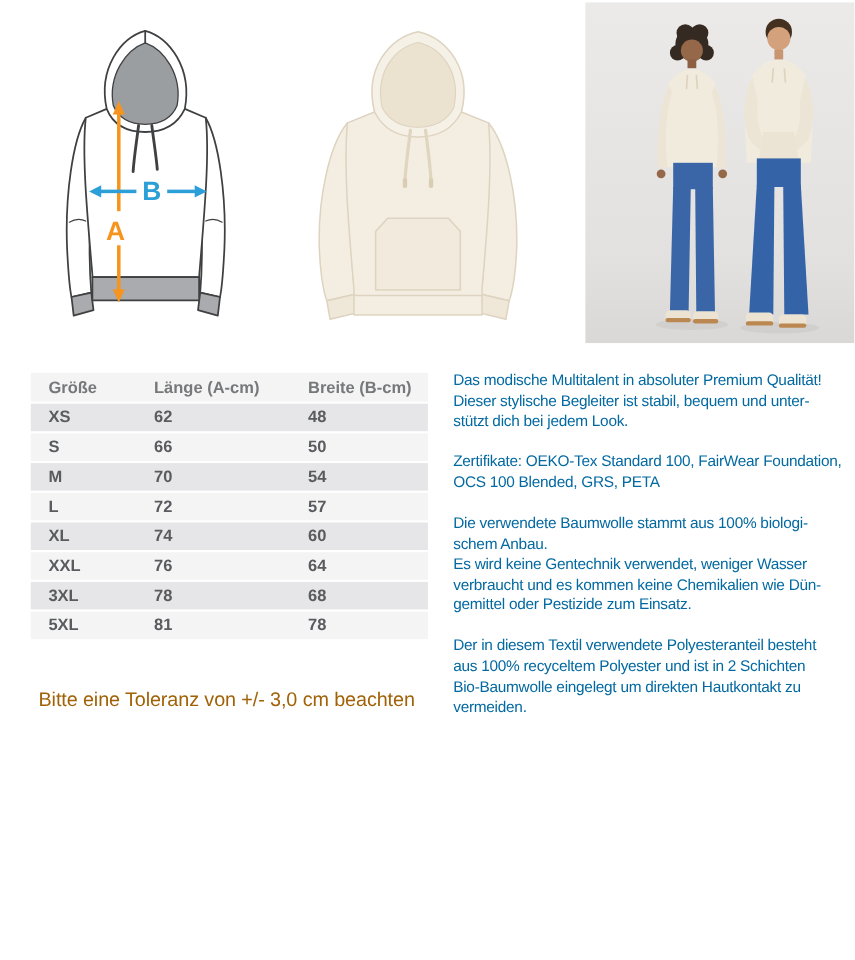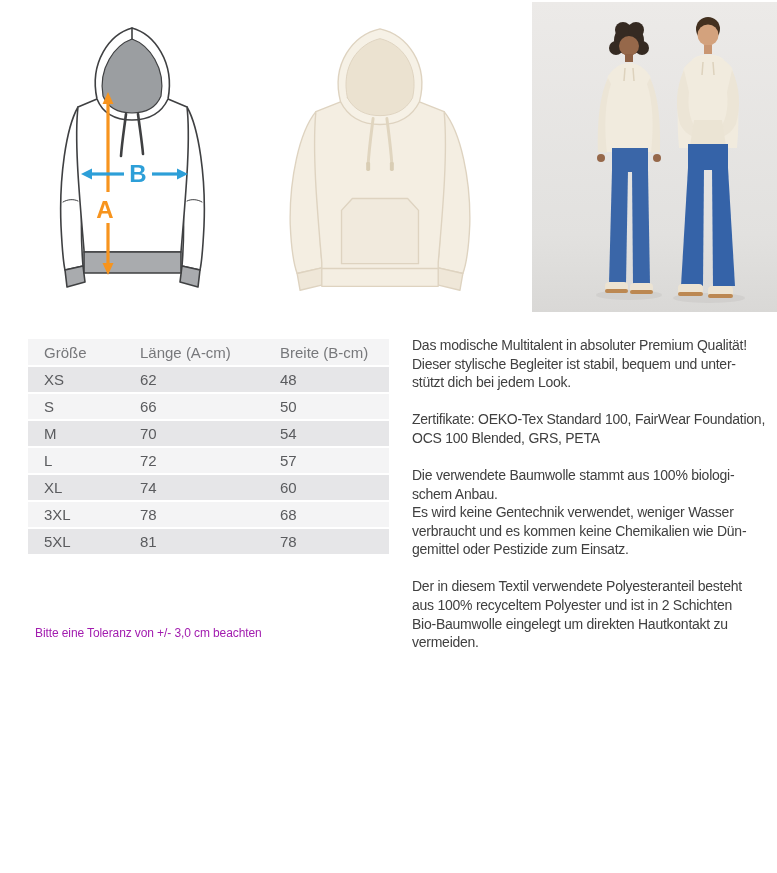--- a/index.html
+++ b/index.html
@@ -18,40 +18,40 @@
   
   .size-table {
     position:absolute; left:28px; top:337px; width:361px;
     border-collapse:separate; border-spacing:0 2px;
     font-size:15px; table-layout:fixed;
   }
   .size-table col.c1 { width:112px; }
   .size-table col.c2 { width:140px; }
   .size-table col.c3 { width:109px; }
   .size-table th {
-    background:#f4f4f5; color:#77787b; font-weight:normal;
+    background:#f4f4f5; color:#77787b; font-weight:bold;
     text-align:left; height:26px; vertical-align:middle;
   }
   .size-table td {
-    color:#5a5b5e; height:25px; vertical-align:middle;
+    color:#5a5b5e; height:25px; vertical-align:middle;font-weight:bold;
   }
   .size-table th:first-child, .size-table td:first-child { padding-left:16px; }
   .size-table tbody tr:nth-child(odd) td  { background:#e6e6e8; }
   .size-table tbody tr:nth-child(even) td { background:#f4f4f5; }
 
   .tolerance {
     position:absolute; left:35px; top:626px;
-    font-size:12px; color:#a21caf; letter-spacing:-0.1px;
+    font-size:18px; color:#a16207; letter-spacing:-0.1px;
   }
 
   
   .description { position:absolute; left:412px; top:336px; width:365px; }
   .description p {
     white-space:pre; font-size:14px; line-height:18.6px;
-    letter-spacing:-0.25px; color:#404040; margin:0 0 18.5px 0;
+    letter-spacing:-0.25px; color:#0369a1; margin:0 0 18.5px 0;
   }
 </style>
 </head>
 <body>
 
 <div class="canvas">
 
   <div class="diagram">
     <svg viewBox="0 0 205 285">
       <g stroke="#3f4042" stroke-width="1.6" fill="#ffffff" stroke-linejoin="round" stroke-linecap="round">
@@ -207,20 +207,25 @@
         <td>L</td>
         <td>72</td>
         <td>57</td>
       </tr>
       <tr>
         <td>XL</td>
         <td>74</td>
         <td>60</td>
       </tr>
       <tr>
+        <td>XXL</td>
+        <td>76</td>
+        <td>64</td>
+      </tr>
+      <tr>
         <td>3XL</td>
         <td>78</td>
         <td>68</td>
       </tr>
       <tr>
         <td>5XL</td>
         <td>81</td>
         <td>78</td>
       </tr>
     </tbody>

